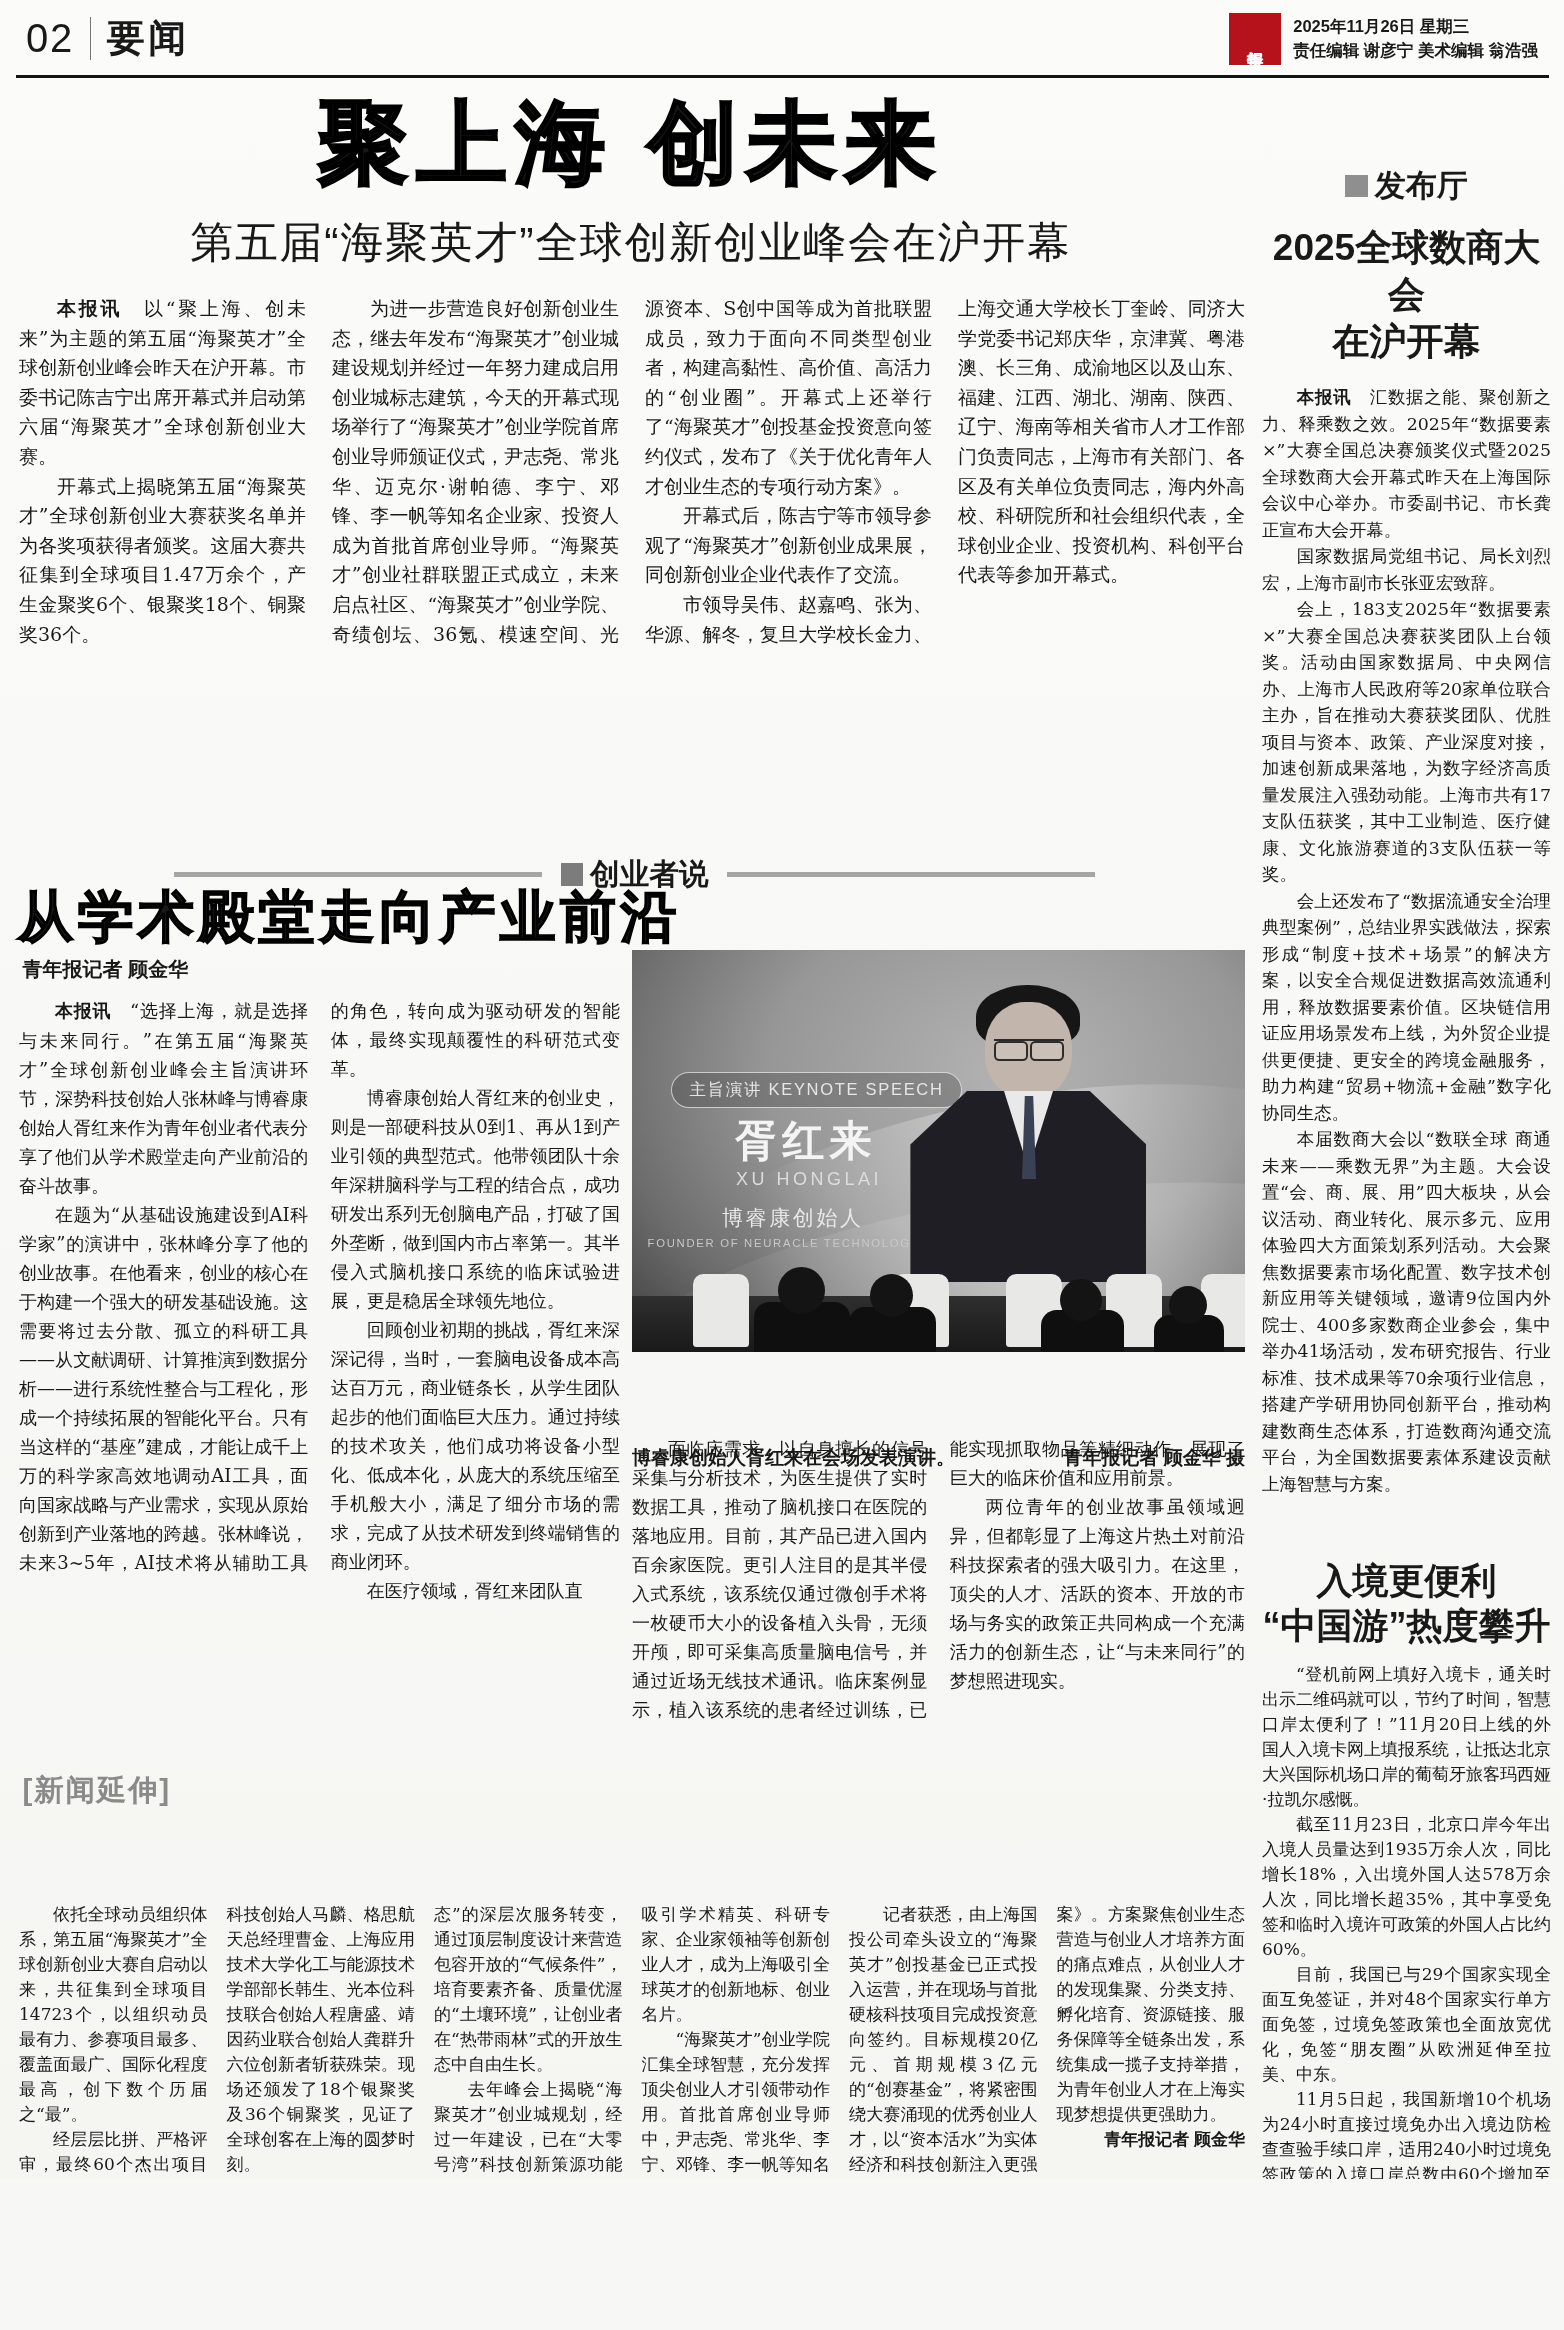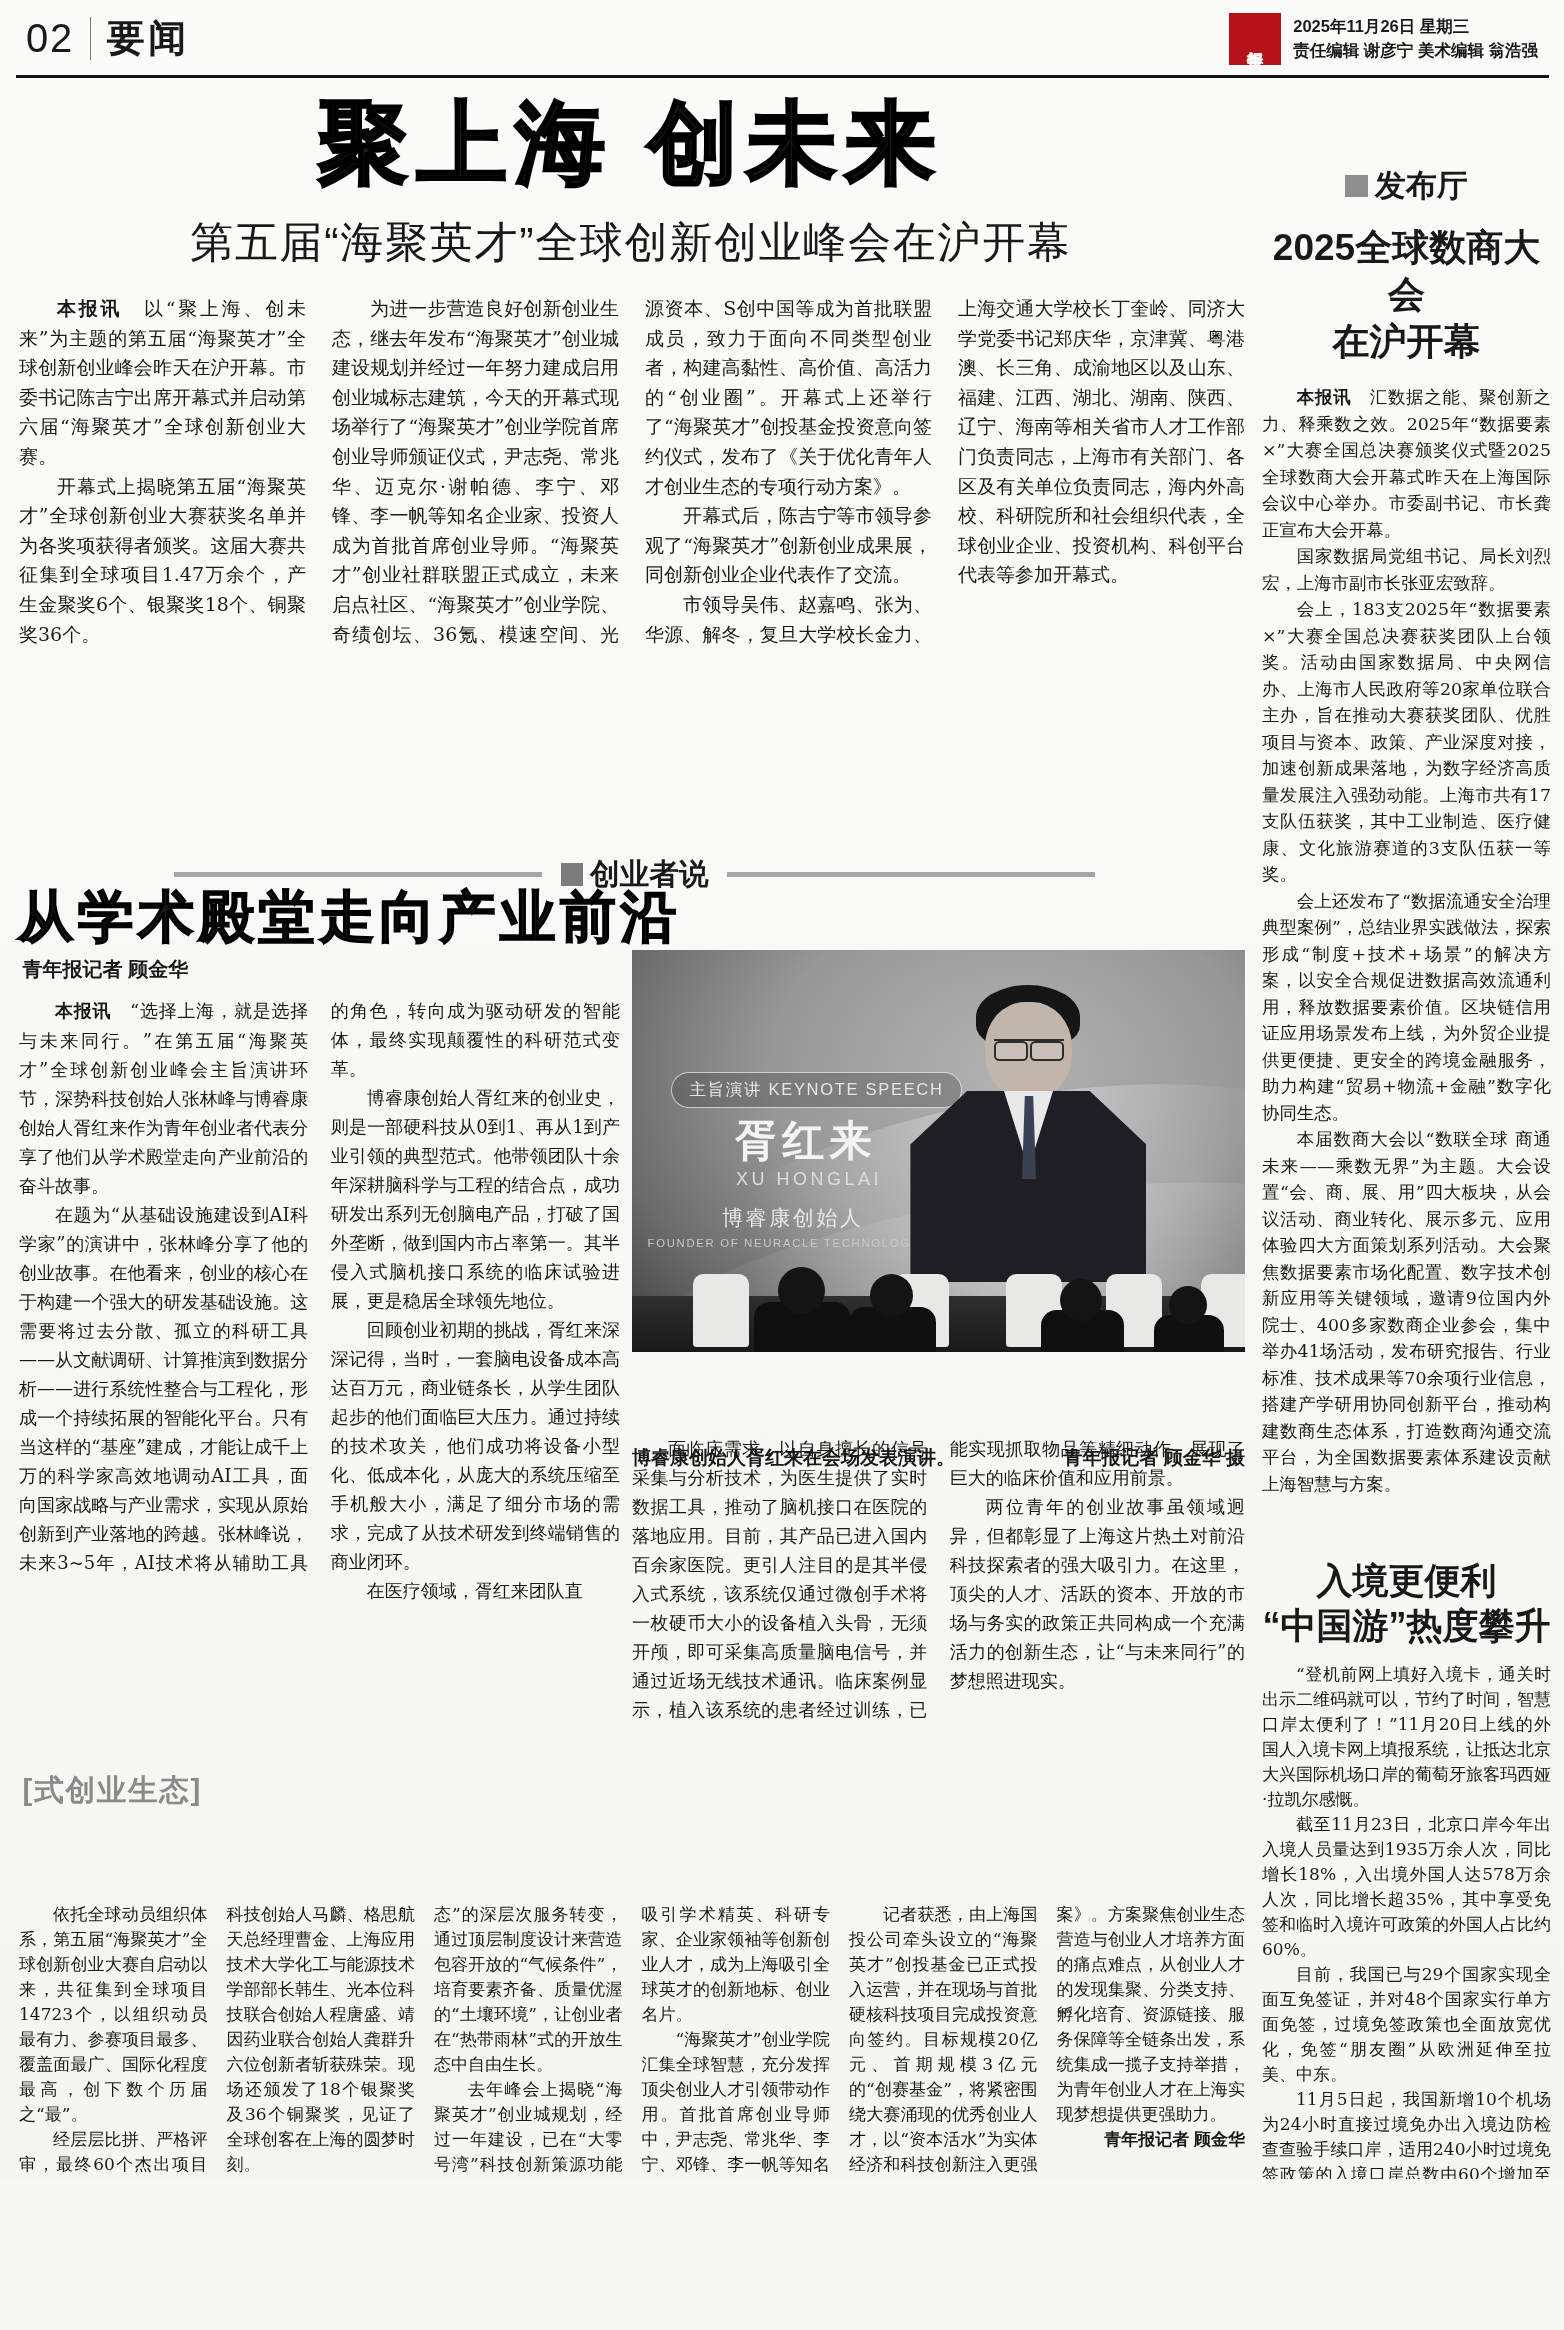--- a/index.html
+++ b/index.html
@@ -229,21 +229,21 @@
   </div>
   <div class="capline">
     <span>博睿康创始人胥红来在会场发表演讲。</span>
     <span>青年报记者 顾金华 摄</span>
   </div>
   <div class="talk-right cols">
       <p>面临床需求，以自身擅长的信号采集与分析技术，为医生提供了实时数据工具，推动了脑机接口在医院的落地应用。目前，其产品已进入国内百余家医院。更引人注目的是其半侵入式系统，该系统仅通过微创手术将一枚硬币大小的设备植入头骨，无须开颅，即可采集高质量脑电信号，并通过近场无线技术通讯。临床案例显示，植入该系统的患者经过训练，已能实现抓取物品等精细动作，展现了巨大的临床价值和应用前景。</p>
       <p>两位青年的创业故事虽领域迥异，但都彰显了上海这片热土对前沿科技探索者的强大吸引力。在这里，顶尖的人才、活跃的资本、开放的市场与务实的政策正共同构成一个充满活力的创新生态，让“与未来同行”的梦想照进现实。</p>
     </div>
 
-  <div class="ext-label">[式创业生态]</div>
+  <div class="ext-label">[新闻延伸]</div>
   <div class="ext-body cols">
       <p>依托全球动员组织体系，第五届“海聚英才”全球创新创业大赛自启动以来，共征集到全球项目14723个，以组织动员最有力、参赛项目最多、覆盖面最广、国际化程度最高，创下数个历届之“最”。</p>
       <p>经层层比拼、严格评审，最终60个杰出项目脱颖而出斩获殊荣。开幕式上，揭晓了备受瞩目的金聚奖获奖名单。赛因斯科技创始人吴松华、光织科技创始人马麟、格思航天总经理曹金、上海应用技术大学化工与能源技术学部部长韩生、光本位科技联合创始人程唐盛、靖因药业联合创始人龚群升六位创新者斩获殊荣。现场还颁发了18个银聚奖及36个铜聚奖，见证了全球创客在上海的圆梦时刻。</p>
       <p>本届峰会在创业生态建设上全面升级。上海正致力于从“给资金、给政策”向“给场景、给生态”的深层次服务转变，通过顶层制度设计来营造包容开放的“气候条件”，培育要素齐备、质量优渥的“土壤环境”，让创业者在“热带雨林”式的开放生态中自由生长。</p>
       <p>去年峰会上揭晓“海聚英才”创业城规划，经过一年建设，已在“大零号湾”科技创新策源功能区落成并正式启用。这里集研发、孵化、投资、生活于一体，将推动科技成果“从0到1到N”转化，吸引学术精英、科研专家、企业家领袖等创新创业人才，成为上海吸引全球英才的创新地标、创业名片。</p>
       <p>“海聚英才”创业学院汇集全球智慧，充分发挥顶尖创业人才引领带动作用。首批首席创业导师中，尹志尧、常兆华、李宁、邓锋、李一帆等知名企业家与投资人将倾囊相授，为青年创业者传经送宝、托举梦想。</p>
       <p>记者获悉，由上海国投公司牵头设立的“海聚英才”创投基金已正式投入运营，并在现场与首批硬核科技项目完成投资意向签约。目标规模20亿元、首期规模3亿元的“创赛基金”，将紧密围绕大赛涌现的优秀创业人才，以“资本活水”为实体经济和科技创新注入更强动力。</p>
       <p>开幕式上，上海正式发布《关于优化青年人才创业生态的专项行动方案》。方案聚焦创业生态营造与创业人才培养方面的痛点难点，从创业人才的发现集聚、分类支持、孵化培育、资源链接、服务保障等全链条出发，系统集成一揽子支持举措，为青年创业人才在上海实现梦想提供更强助力。</p>
       <p class="sign">青年报记者 顾金华</p>
     </div>

